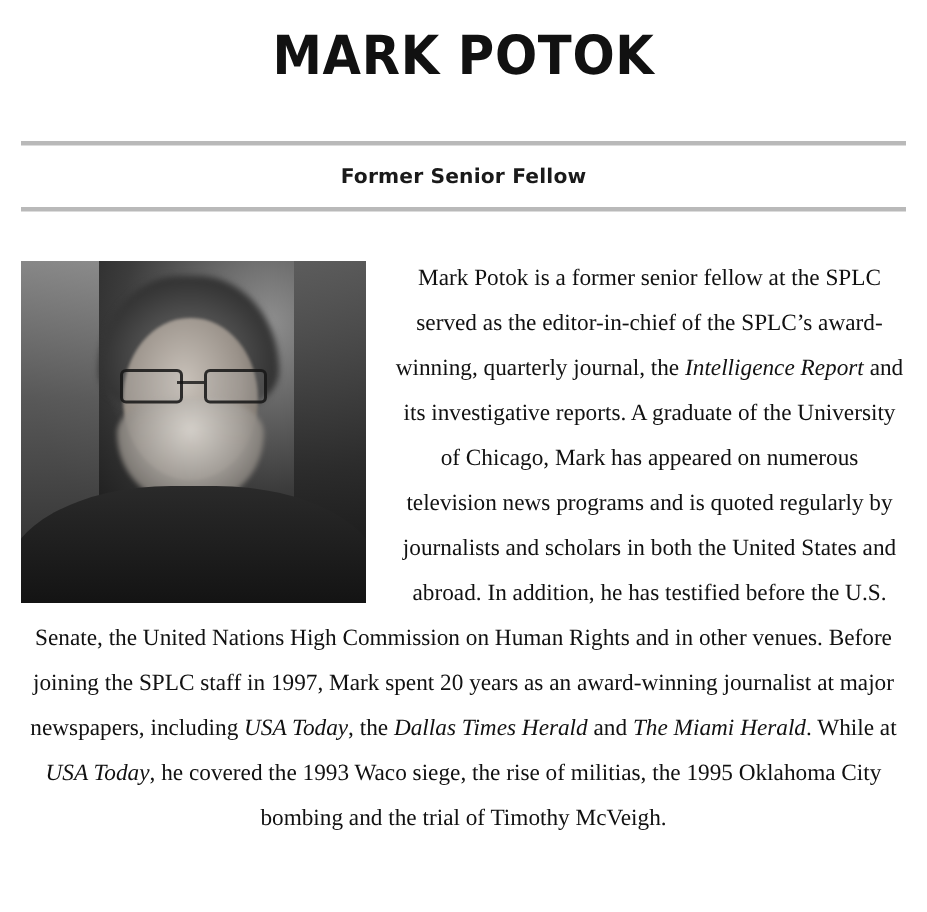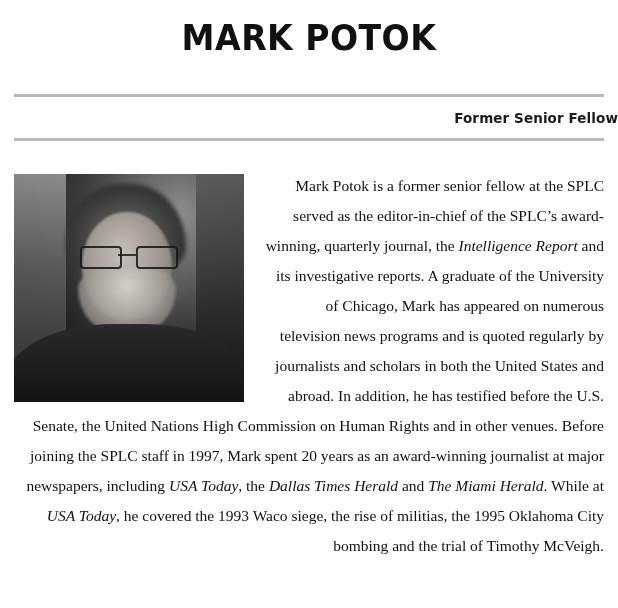--- a/index.html
+++ b/index.html
@@ -33,33 +33,33 @@
     transform: scaleX(0.92);
   }
   .rule {
     height: 3px;
     background: #b9b9b9;
     margin: 0 14px;
   }
   .rule.top { margin-top: 34px; }
   .rule.bottom { margin-top: 0; }
   .subtitle {
-    text-align: right;
+    text-align: center;
     font-family: "DejaVu Sans", sans-serif;
     font-weight: bold;
     font-size: 13.5px;
     color: #1a1a1a;
     padding: 13px 0 12px 0;
     letter-spacing: 0.1px;
   }
   .content {
     padding: 30px 14px 0 14px;
     font-size: 15.5px;
     line-height: 30px;
-    text-align: right;
+    text-align: center;
     color: #111111;
   }
   .portrait {
     float: left;
     width: 230px;
     height: 228px;
     margin: 3px 18px 6px 0;
     background:
       radial-gradient(circle at 46% 34%, rgba(255,255,255,0.30) 0%, rgba(255,255,255,0.0) 26%),
       radial-gradient(ellipse at 72% 18%, #8e8e8e 0%, #3c3c3c 42%, #1c1c1c 70%),

